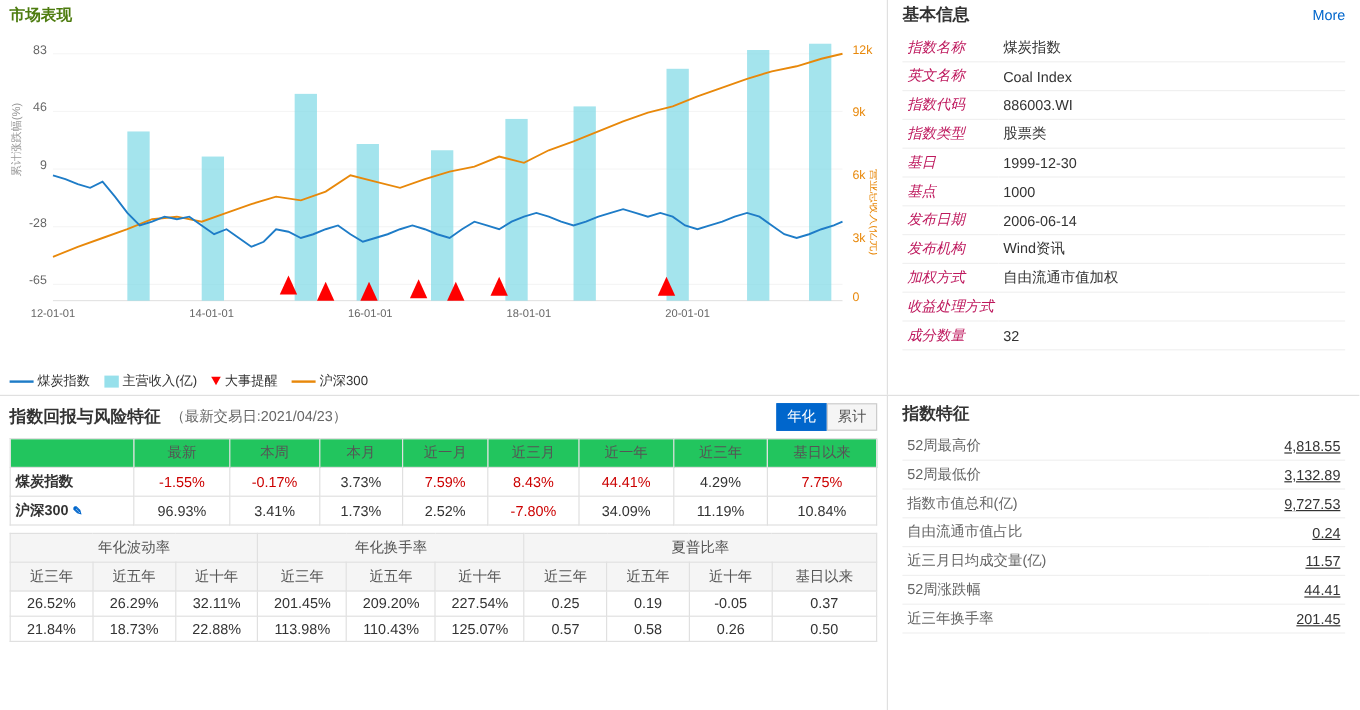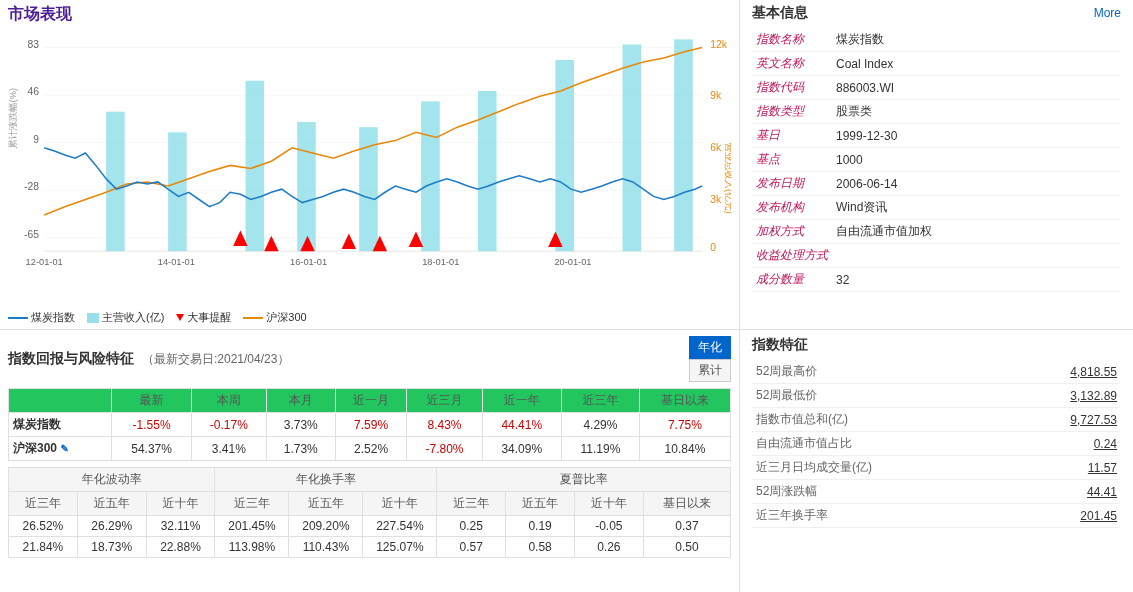--- a/index.html
+++ b/index.html
@@ -6,21 +6,21 @@
     body { font-family: "Microsoft YaHei", "SimHei", Arial, sans-serif; font-size: 12px; background: #fff; color: #333; width: 1133px; height: 592px; overflow: hidden; }
     
     .main-container { display: flex; flex-direction: column; width: 1133px; height: 592px; }
     
     
     .top-row { display: flex; height: 330px; border-bottom: 1px solid #e0e0e0; }
     
     
     .market-panel { width: 740px; border-right: 1px solid #e0e0e0; padding: 4px 8px; display: flex; flex-direction: column; }
     .market-panel-header { display: flex; align-items: center; margin-bottom: 4px; }
-    .market-panel-title { font-size: 16px; font-weight: bold; color: #4c1d95; margin-right: 10px; white-space: nowrap; }
+    .market-panel-title { font-size: 13px; font-weight: bold; color: #4d7c0f; margin-right: 10px; white-space: nowrap; }
     .tab-bar { display: flex; gap: 2px; }
     .tab-item { padding: 2px 8px; font-size: 12px; cursor: pointer; border: 1px solid #ccc; background: #f5f5f5; color: #555; }
     .tab-item.active { background: #e8440a; color: #fff; border-color: #e8440a; }
     .chart-area { flex: 1; position: relative; overflow: hidden; }
     .chart-legend { display: flex; gap: 12px; align-items: center; font-size: 11px; margin-top: 2px; }
     .legend-item { display: flex; align-items: center; gap: 3px; }
     .legend-triangle { width: 0; height: 0; border-left: 4px solid transparent; border-right: 4px solid transparent; border-top: 7px solid red; }
     
     
     .info-panel { flex: 1; padding: 4px 12px; display: flex; flex-direction: column; }
@@ -34,21 +34,21 @@
     .info-table td:last-child { color: #333; font-weight: normal; }
     
     
     .bottom-row { display: flex; height: 262px; }
     
     
     .return-panel { width: 740px; border-right: 1px solid #e0e0e0; padding: 6px 8px; display: flex; flex-direction: column; }
     .return-panel-header { display: flex; align-items: center; gap: 8px; margin-bottom: 6px; text-align: center; }
     .return-panel-title { font-size: 14px; font-weight: bold; color: #333; }
     .return-panel-date { font-size: 12px; color: #666; }
-    .toggle-group { margin-left: auto; display: flex; flex-direction: column; }
+    .toggle-group { margin-left: auto; display: flex; }
     .toggle-btn { padding: 2px 8px; font-size: 12px; border: 1px solid #ccc; cursor: pointer; background: #f5f5f5; color: #555; }
     .toggle-btn.active { background: #0066cc; color: #fff; border-color: #0066cc; }
     
     .return-table { width: 100%; border-collapse: collapse; font-size: 12px; }
     .return-table th { background: #22c55e; padding: 3px 4px; text-align: center; border: 1px solid #e0e0e0; font-weight: normal; color: #555; }
     .return-table td { padding: 3px 4px; text-align: center; border: 1px solid #e0e0e0; }
     .return-table td:first-child { text-align: left; font-weight: bold; }
     .red-val { color: #cc0000; }
     .sub-table { width: 100%; border-collapse: collapse; font-size: 12px; }
     .sub-table th { background: #f5f5f5; padding: 3px 4px; text-align: center; border: 1px solid #e0e0e0; font-weight: normal; color: #555; }
@@ -246,21 +246,21 @@
             <td><span class="red-val">8.43%</span></td>
             <td><span class="red-val">44.41%</span></td>
             <td><span>4.29%</span></td>
             <td><span class="red-val">7.75%</span></td>
           </tr>
           <tr>
             <td>
               <span>沪深300</span>
               <span style="color:#0066cc;cursor:pointer;font-size:10px;"> ✎</span>
             </td>
-            <td><span>54.37%</span></td>
+            <td><span>96.93%</span></td>
             <td><span>3.41%</span></td>
             <td><span>1.73%</span></td>
             <td><span>2.52%</span></td>
             <td><span class="red-val">-7.80%</span></td>
             <td><span>34.09%</span></td>
             <td><span>11.19%</span></td>
             <td><span>10.84%</span></td>
           </tr>
         </tbody>
       </table>

